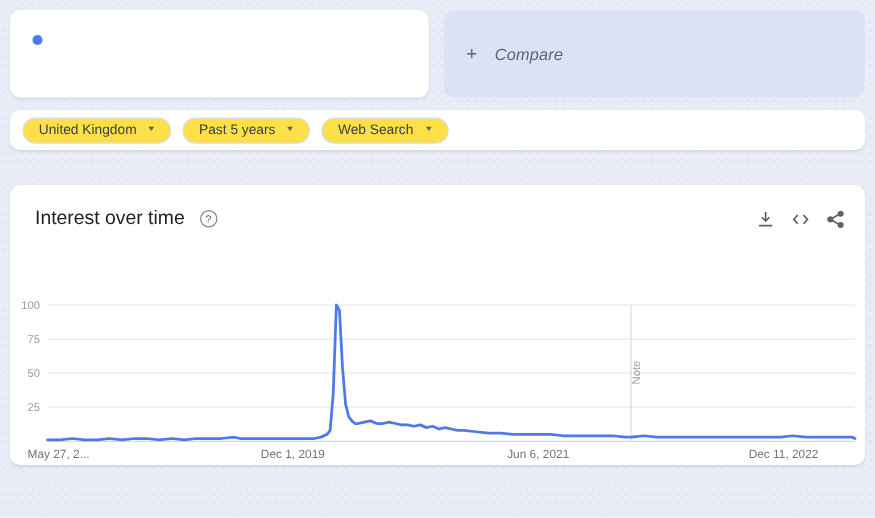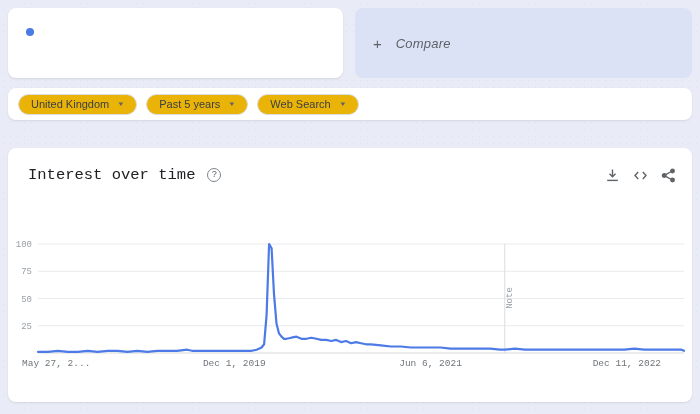--- a/index.html
+++ b/index.html
@@ -22,26 +22,26 @@
 
   
   .compare-card { left:355px; top:8px; width:337px; height:70px; background:#dce2f6; border-radius:8px;
     display:flex; align-items:center; padding-left:18px; cursor:pointer; box-shadow:none; position:absolute; }
   .compare-plus { font-size:15px; color:#5f6368; margin-right:14px; font-weight:400; }
   .compare-label { font-size:13px; font-weight:500; color:#5f6368; letter-spacing:.2px;font-style:italic; }
 
   
   .filter-bar { left:8px; top:88px; width:684px; height:32px; display:flex; align-items:center; gap:9px; padding-left:10px; }
   .pill { display:inline-flex; align-items:center; height:21px; border:1px solid #dadce0; border-radius:11px;
-    padding:0 12px; background:#eab308; cursor:pointer; }
+    padding:0 12px; background:#fde047; cursor:pointer; }
   .pill-label { font-size:11px; color:#3c4043; }
   .pill-caret { font-size:6px; color:#5f6368; margin-left:9px; transform:scaleX(1.3); }
 
   
-  .chart-card { left:8px; top:148px; width:684px; height:254px;font-family:Liberation Mono, monospace; }
+  .chart-card { left:8px; top:148px; width:684px; height:224px; }
   .chart-header { position:absolute; left:20px; right:16px; top:16px; height:22px; display:flex; align-items:center; }
   .chart-title { font-size:15.5px; color:#202124; font-weight:400; }
   .help-icon { width:14px; height:14px; border:1px solid #80868b; border-radius:50%; color:#5f6368;
     font-size:9px; line-height:12px; text-align:center; margin-left:12px; cursor:pointer; }
   .header-actions { margin-left:auto; display:flex; align-items:center; gap:13px; }
   .action-icon { width:15px; height:15px; cursor:pointer; display:block; }
   .action-icon svg { display:block; }
 
   #chart-svg { position:absolute; left:0; top:80px; }
   .gridline { stroke:#e8eaed; stroke-width:1; }

